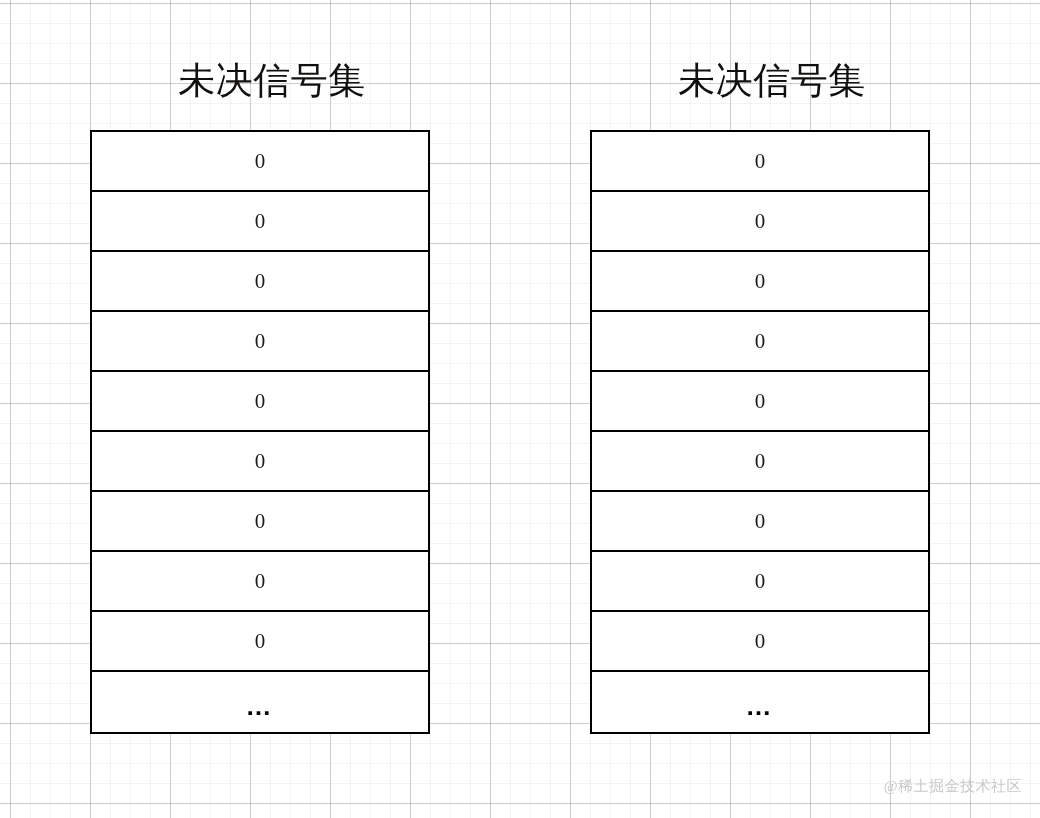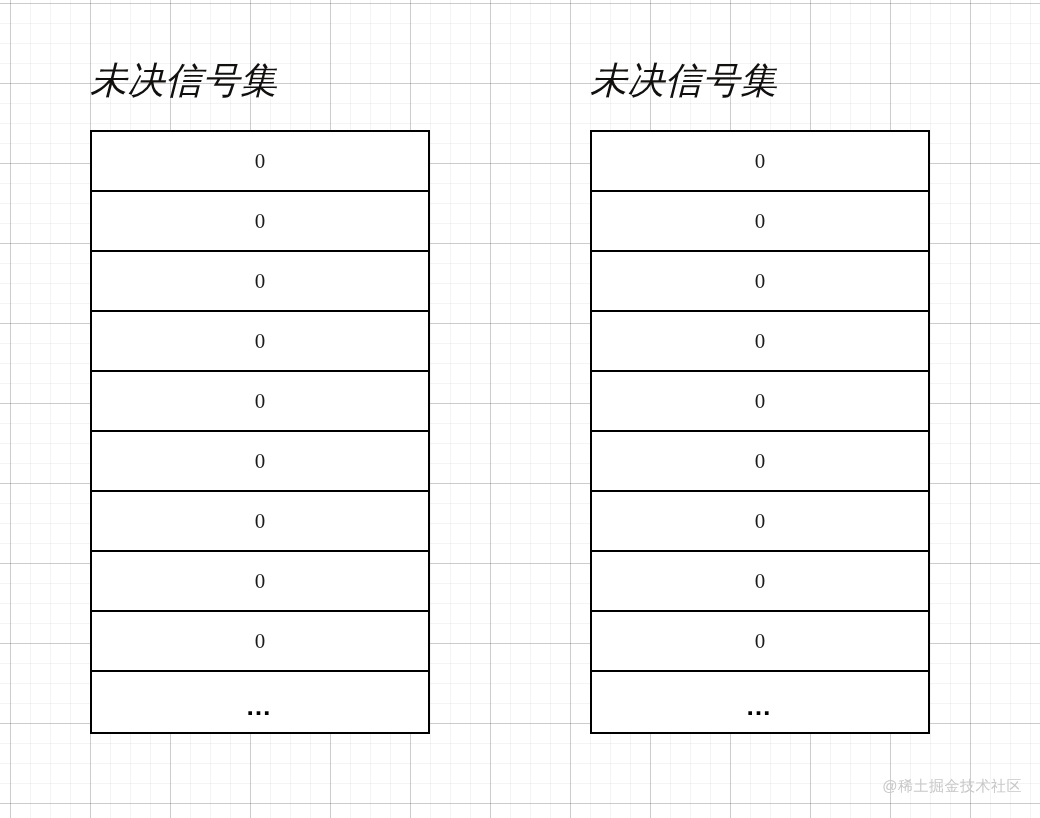--- a/index.html
+++ b/index.html
@@ -38,31 +38,30 @@
   }
 
   .column {
     position: absolute;
     width: 340px;
   }
 
   .col-title {
     position: absolute;
     top: 0;
-    left: 0;
+    left: 12px;
     width: 340px;
-    text-align: left;
+    text-align: center;
     font-size: 37px;
     line-height: 46px;
     color: #12100e;
     font-family: "Liberation Sans", "DejaVu Sans", sans-serif;
     font-weight: 400;
     letter-spacing: 0.5px;
     white-space: nowrap;
-    font-style: italic;
   }
 
   .table {
     position: absolute;
     left: 0;
     top: 72px;
     width: 340px;
     border: 2px solid #000000;
     box-sizing: border-box;
     background: #ffffff;
@@ -97,21 +96,21 @@
 
   #left-column  { left: 90px;  top: 58px; }
   #right-column { left: 590px; top: 58px; }
 
   #watermark {
     position: absolute;
     right: 18px;
     bottom: 22px;
     font-size: 15px;
     color: #c8c8c8;
-    font-family: Liberation Sans, sans-serif;
+    font-family: Liberation Serif, serif;
     letter-spacing: 0.5px;
     white-space: nowrap;
     user-select: none;
   }
 </style>
 </head>
 <body>
 
 <div id="canvas">
 

